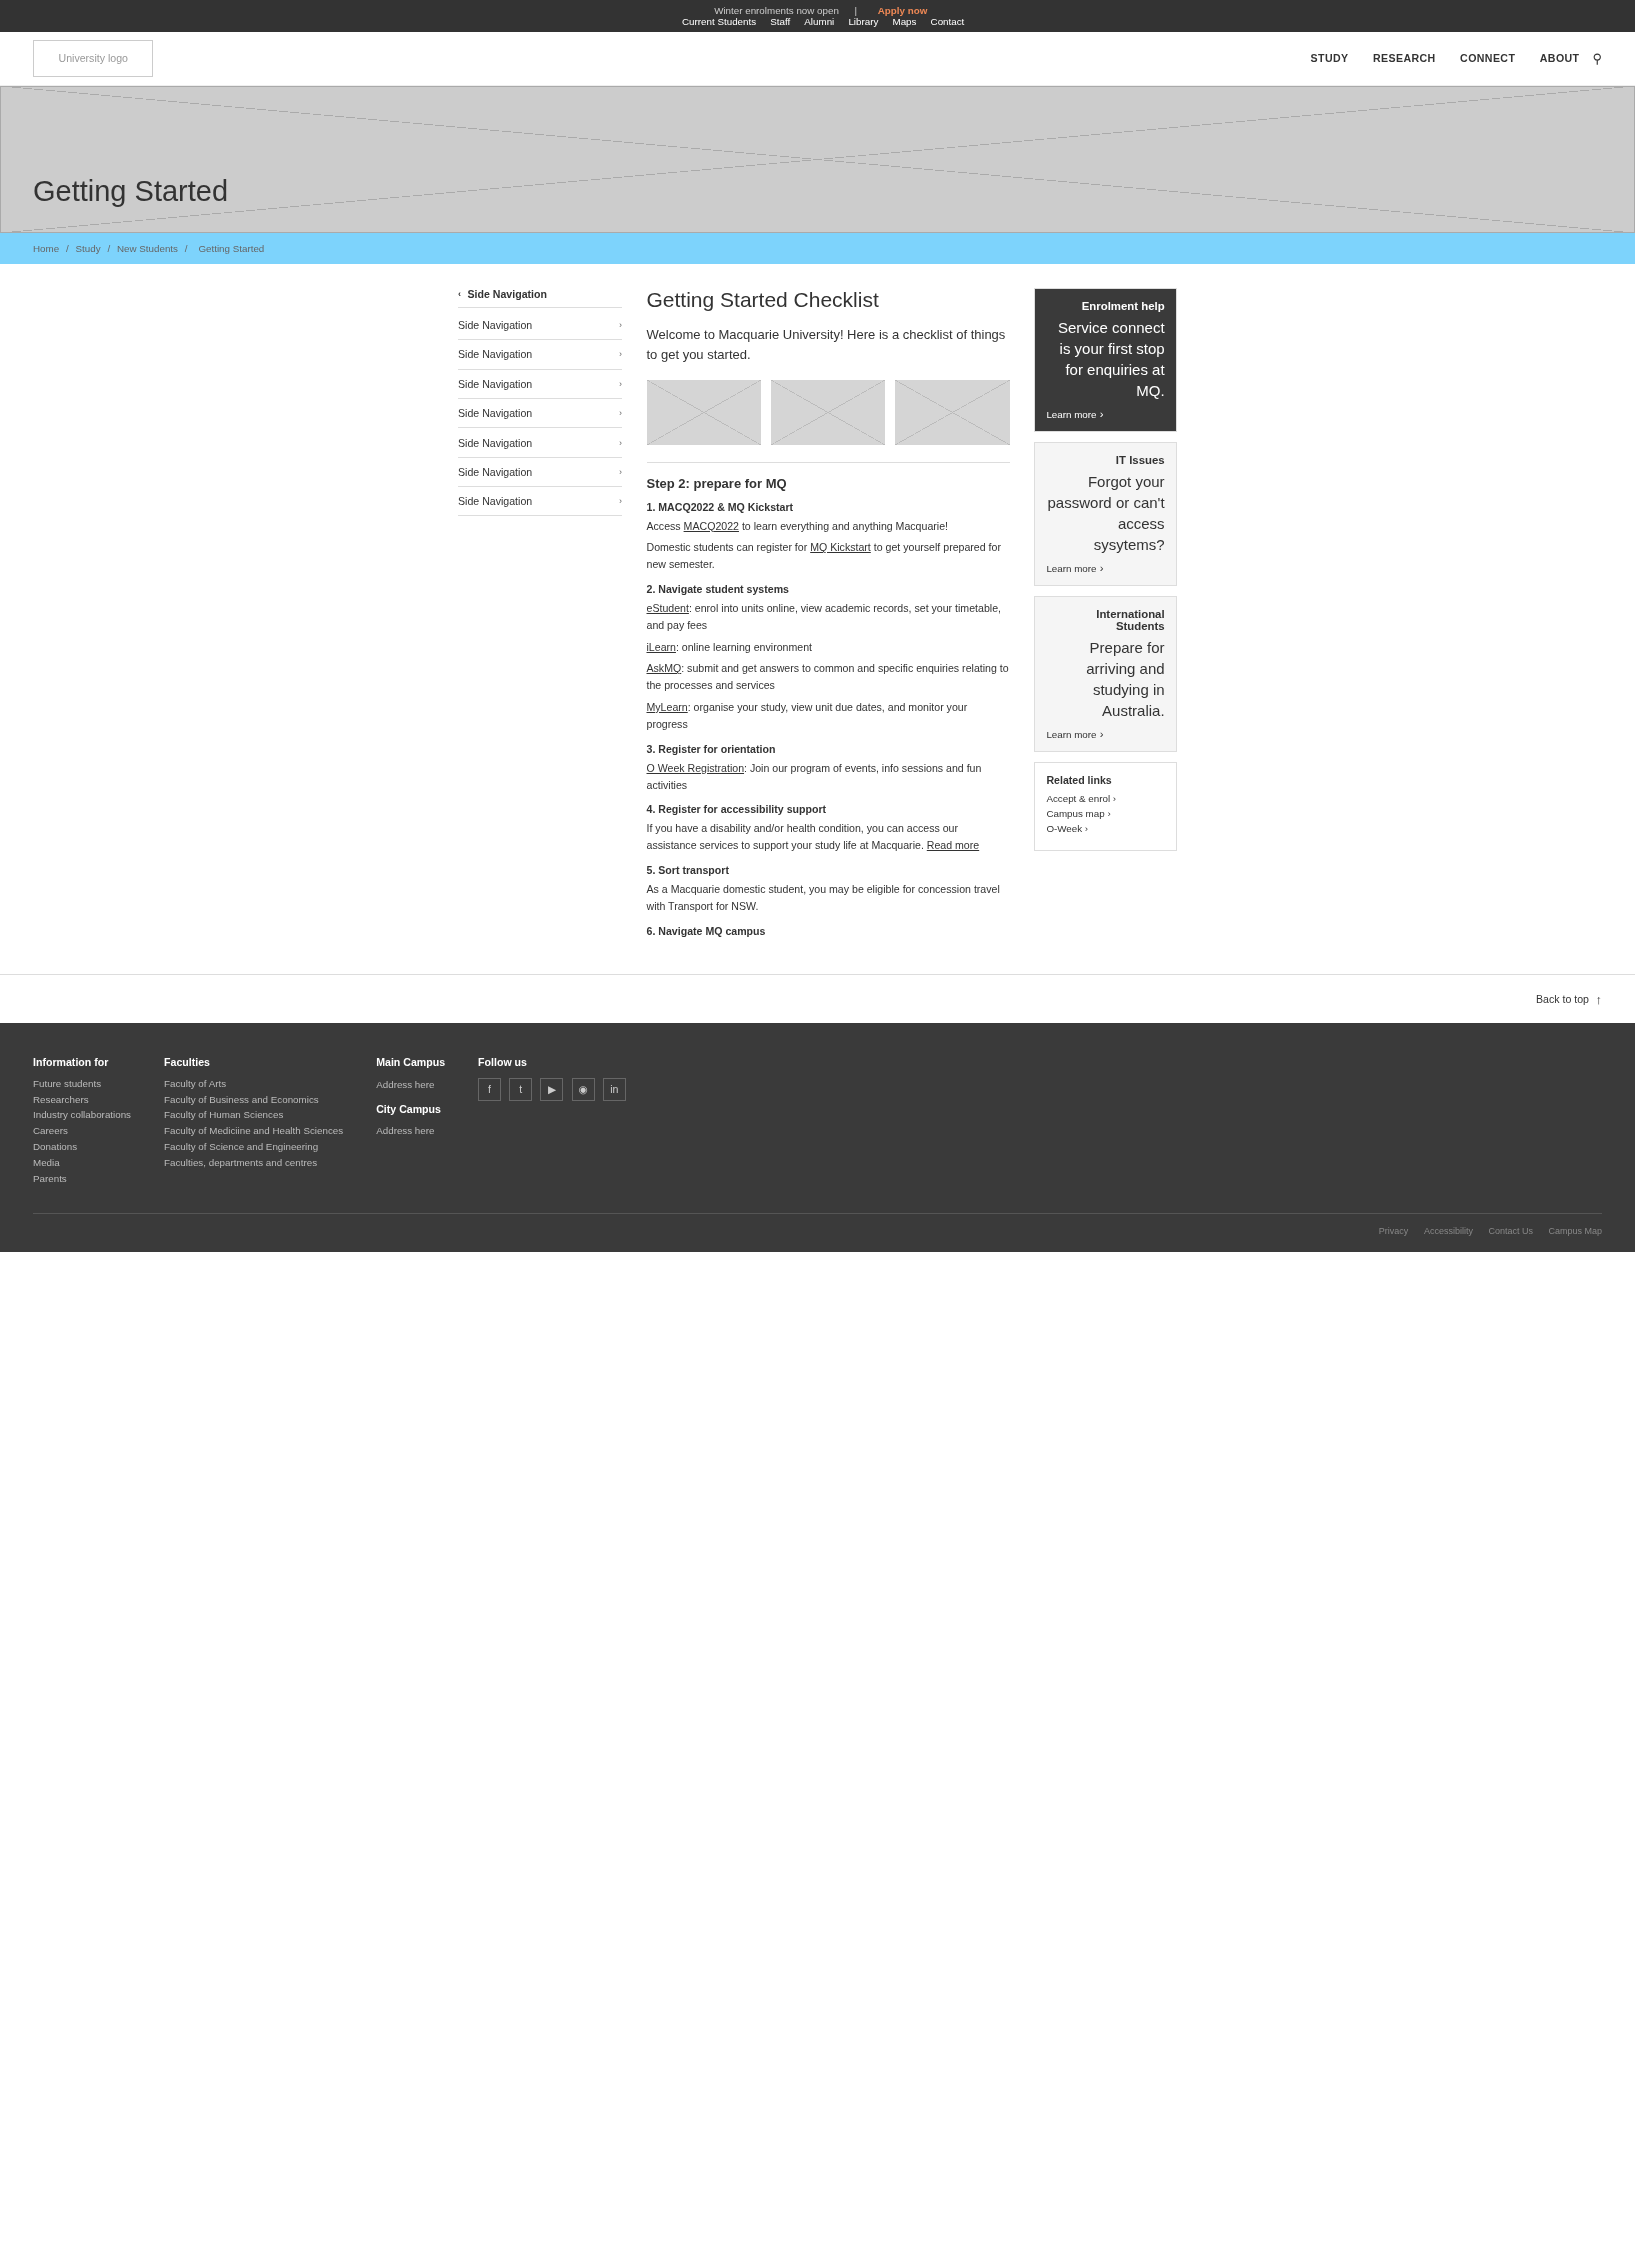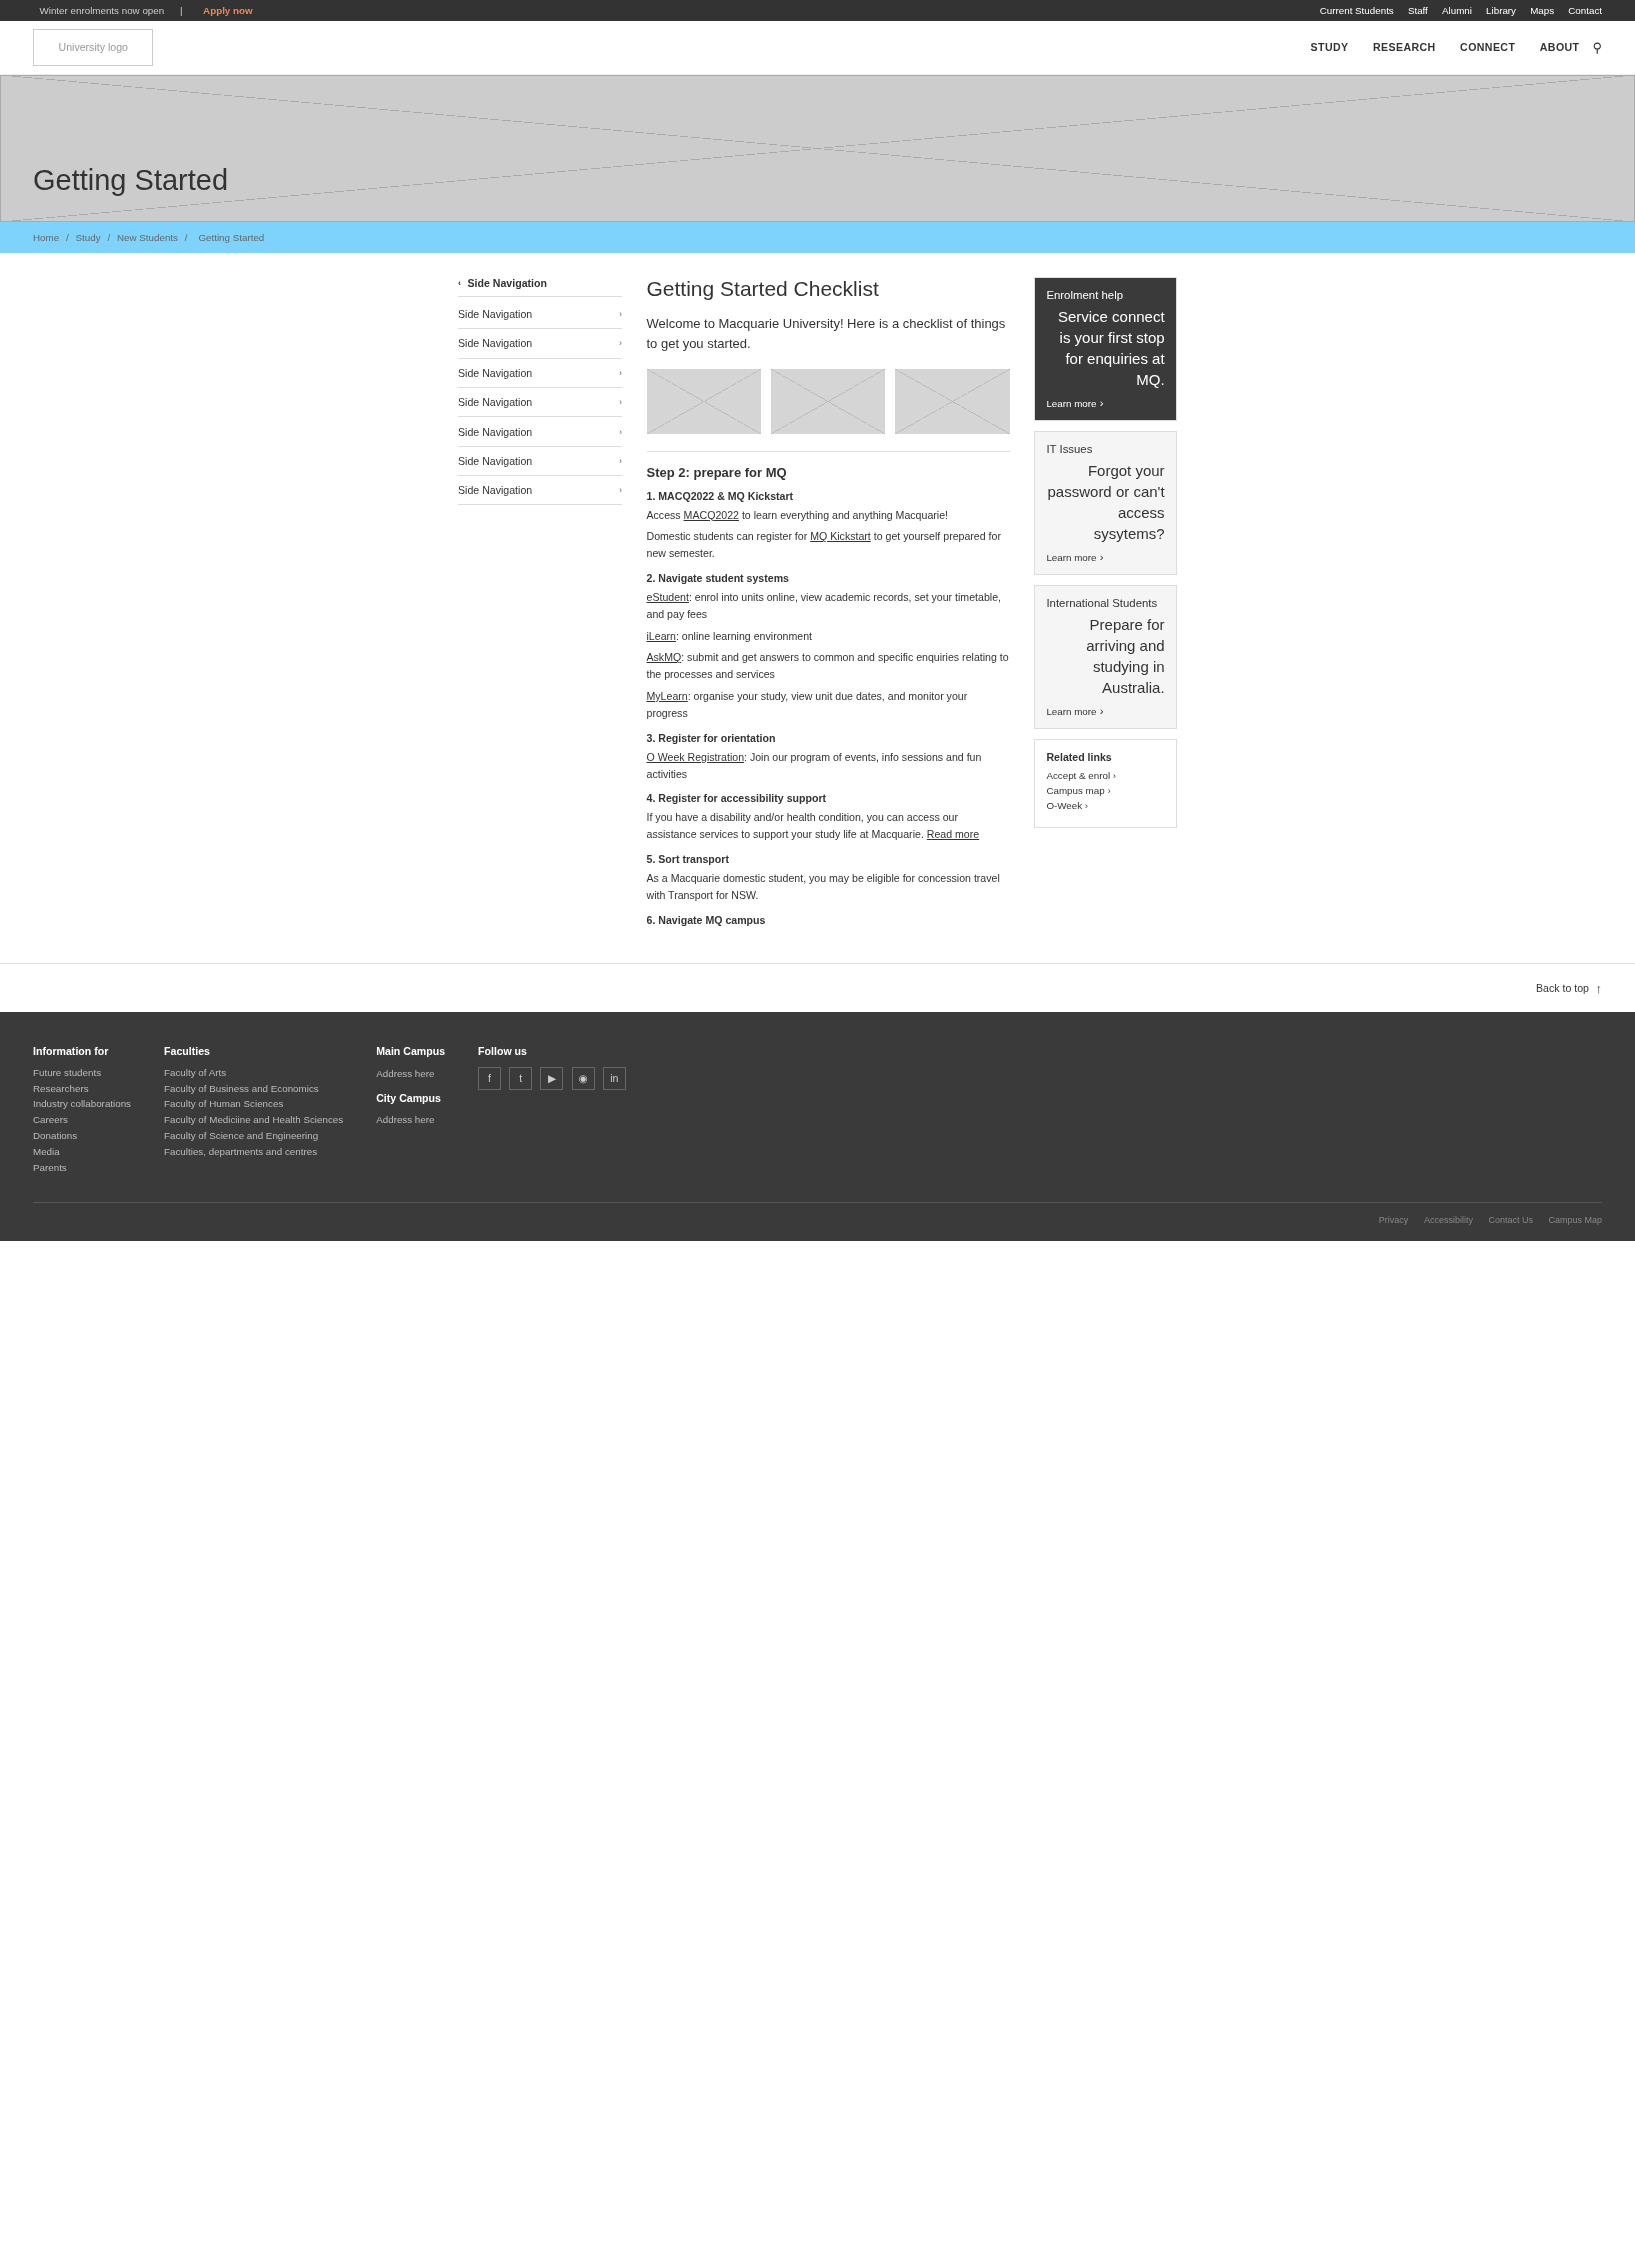--- a/index.html
+++ b/index.html
@@ -7,20 +7,21 @@
 
     
     .utility-bar {
       background: #333;
       color: #fff;
       display: flex;
       justify-content: space-between;
       align-items: center;
       padding: 4.9px 33px;
       font-size: 9.8px;
+      flex-direction: column;
     }
     .utility-bar a { color: #fff; text-decoration: none; margin-left: 11.4px; }
     .utility-bar .left a { color: #e85; font-weight: bold; text-decoration: none; }
     .utility-bar .left span { color: #ccc; margin: 0 6.5px; }
 
     
     .main-nav {
       display: flex;
       align-items: center;
       padding: 8.2px 33px;
@@ -221,22 +222,23 @@
     .panel-dark {
       background: #3a3a3a;
       color: #fff;
     }
     .panel-light {
       background: #f5f5f5;
       color: #333;
     }
     .panel h3 {
       font-size: 11.4px;
-      font-weight: 400;
+      font-weight: 700;
       margin-bottom: 4.9px;
+      text-align: right;
     }
     .panel p {
       font-size: 15px;
       line-height: 1.4;
       margin-bottom: 6.5px;
       text-align: right;
     }
     .panel-link {
       font-size: 9.8px;
       text-decoration: none;

